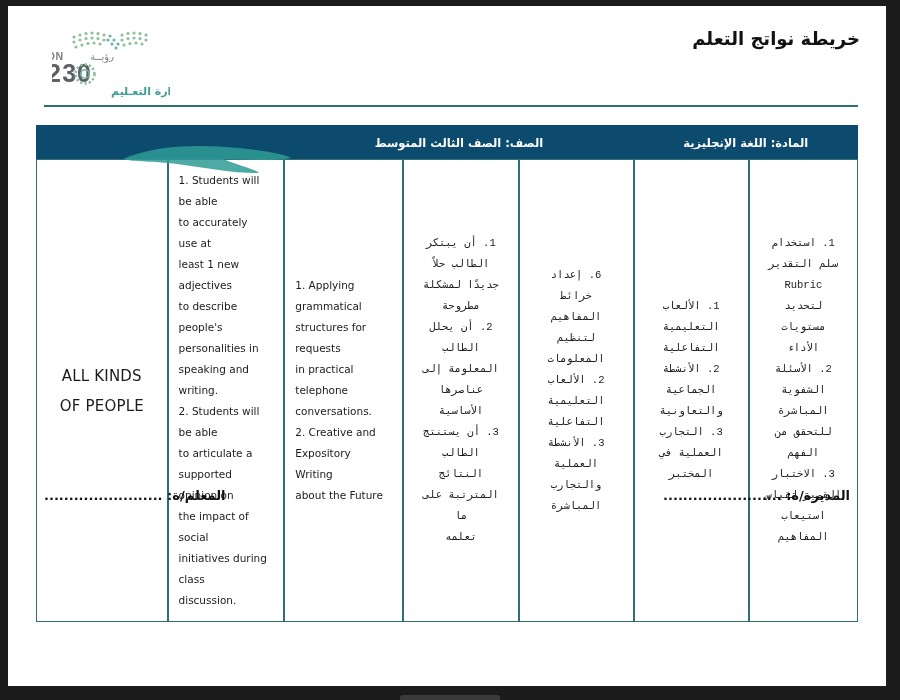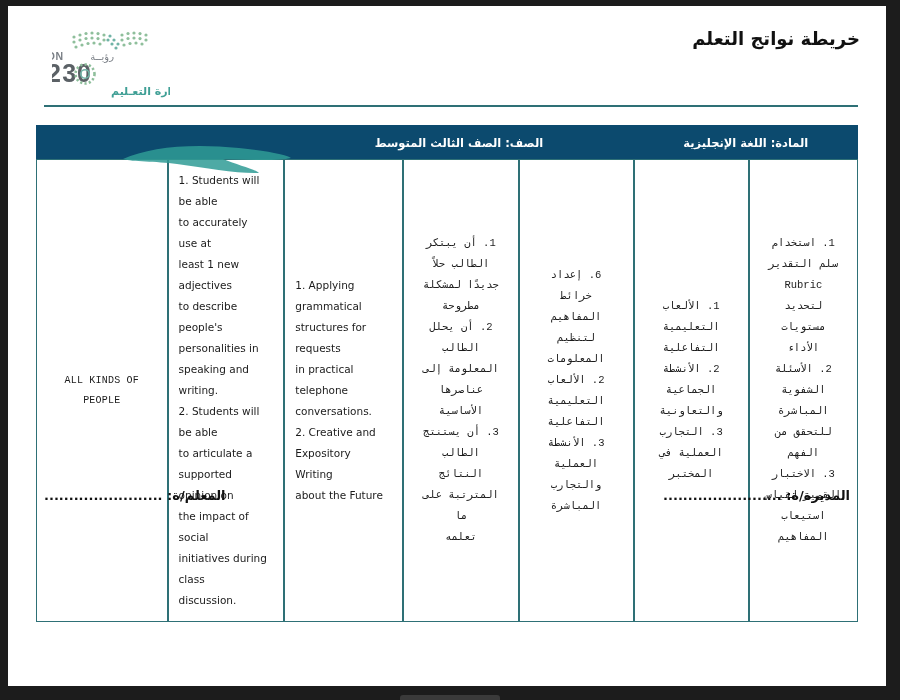--- a/index.html
+++ b/index.html
@@ -119,21 +119,21 @@
     text-align: center;
     padding: 10px 14px;
     height: 222px;
     font-size: 10.5px;
     line-height: 2.0;
     color: #1b1b1b;
   }
 
   td.cell-ar { direction: rtl; font-family: Liberation Mono, monospace; }
   td.cell-en { direction: ltr; text-align: left; padding-left: 10px; }
-  td.cell-unit { direction: ltr; text-align: center; font-size: 10px; letter-spacing: 0.2px; font-family: Liberation Mono, monospace; }
+  td.cell-unit { direction: ltr; text-align: center; font-size: 15px; letter-spacing: 0.2px; }
 
   .cell-en .line { display: block; }
   .cell-ar .line { display: block; }
 
   
   .sign-row {
     position: absolute;
     left: 36px;
     right: 36px;
     top: 482px;

